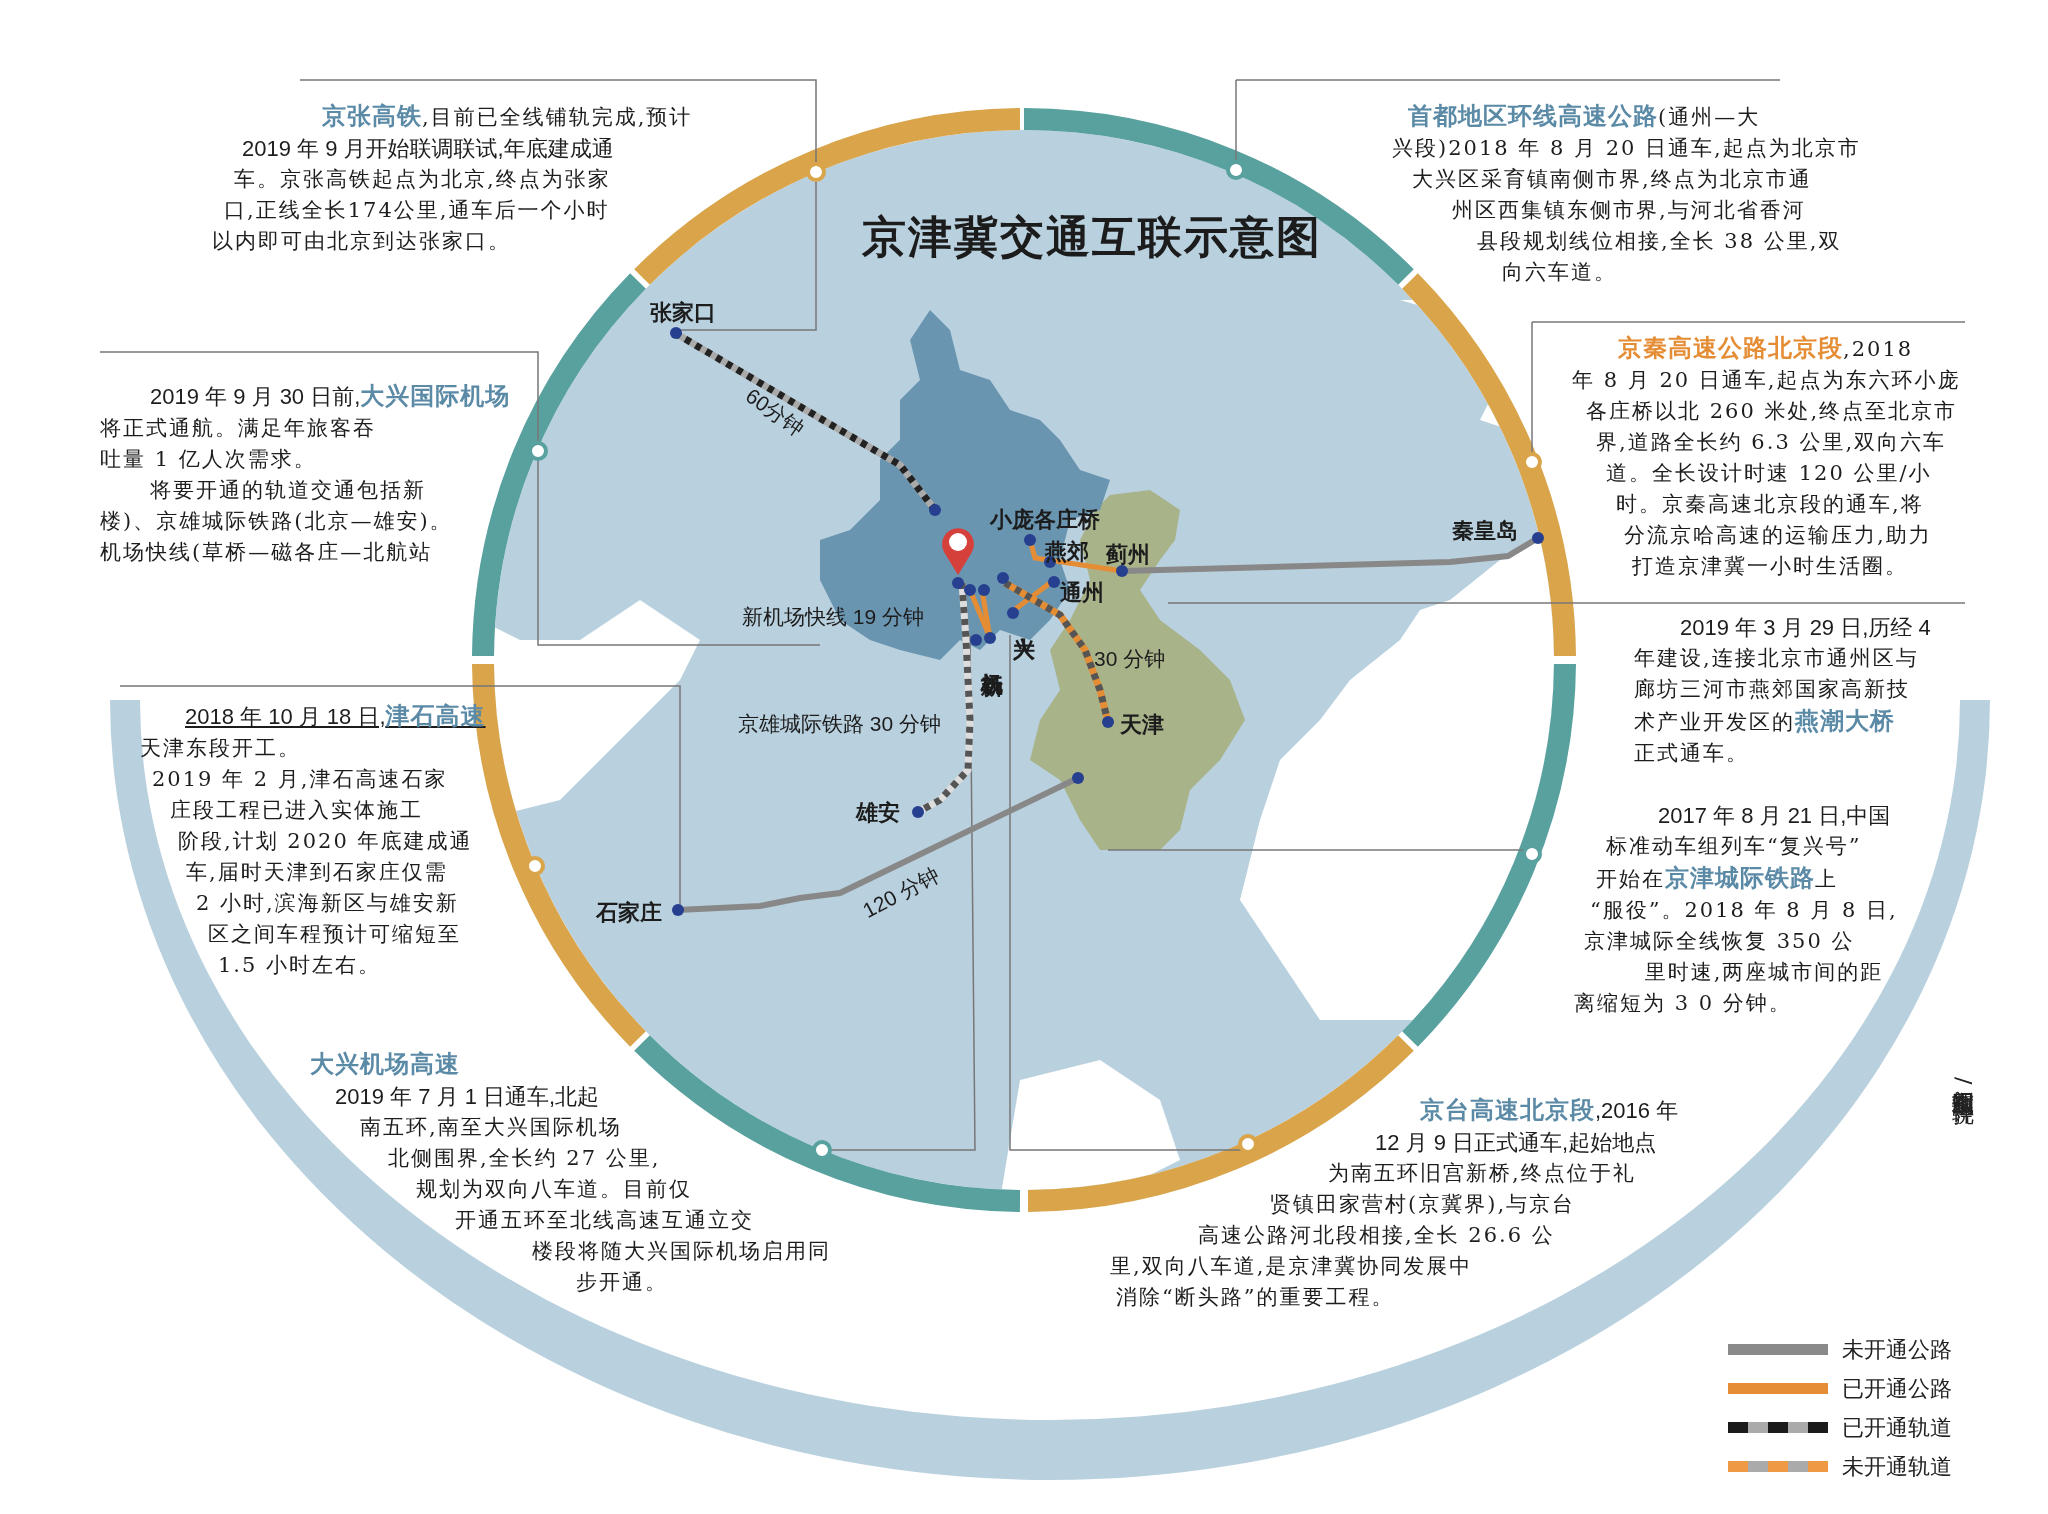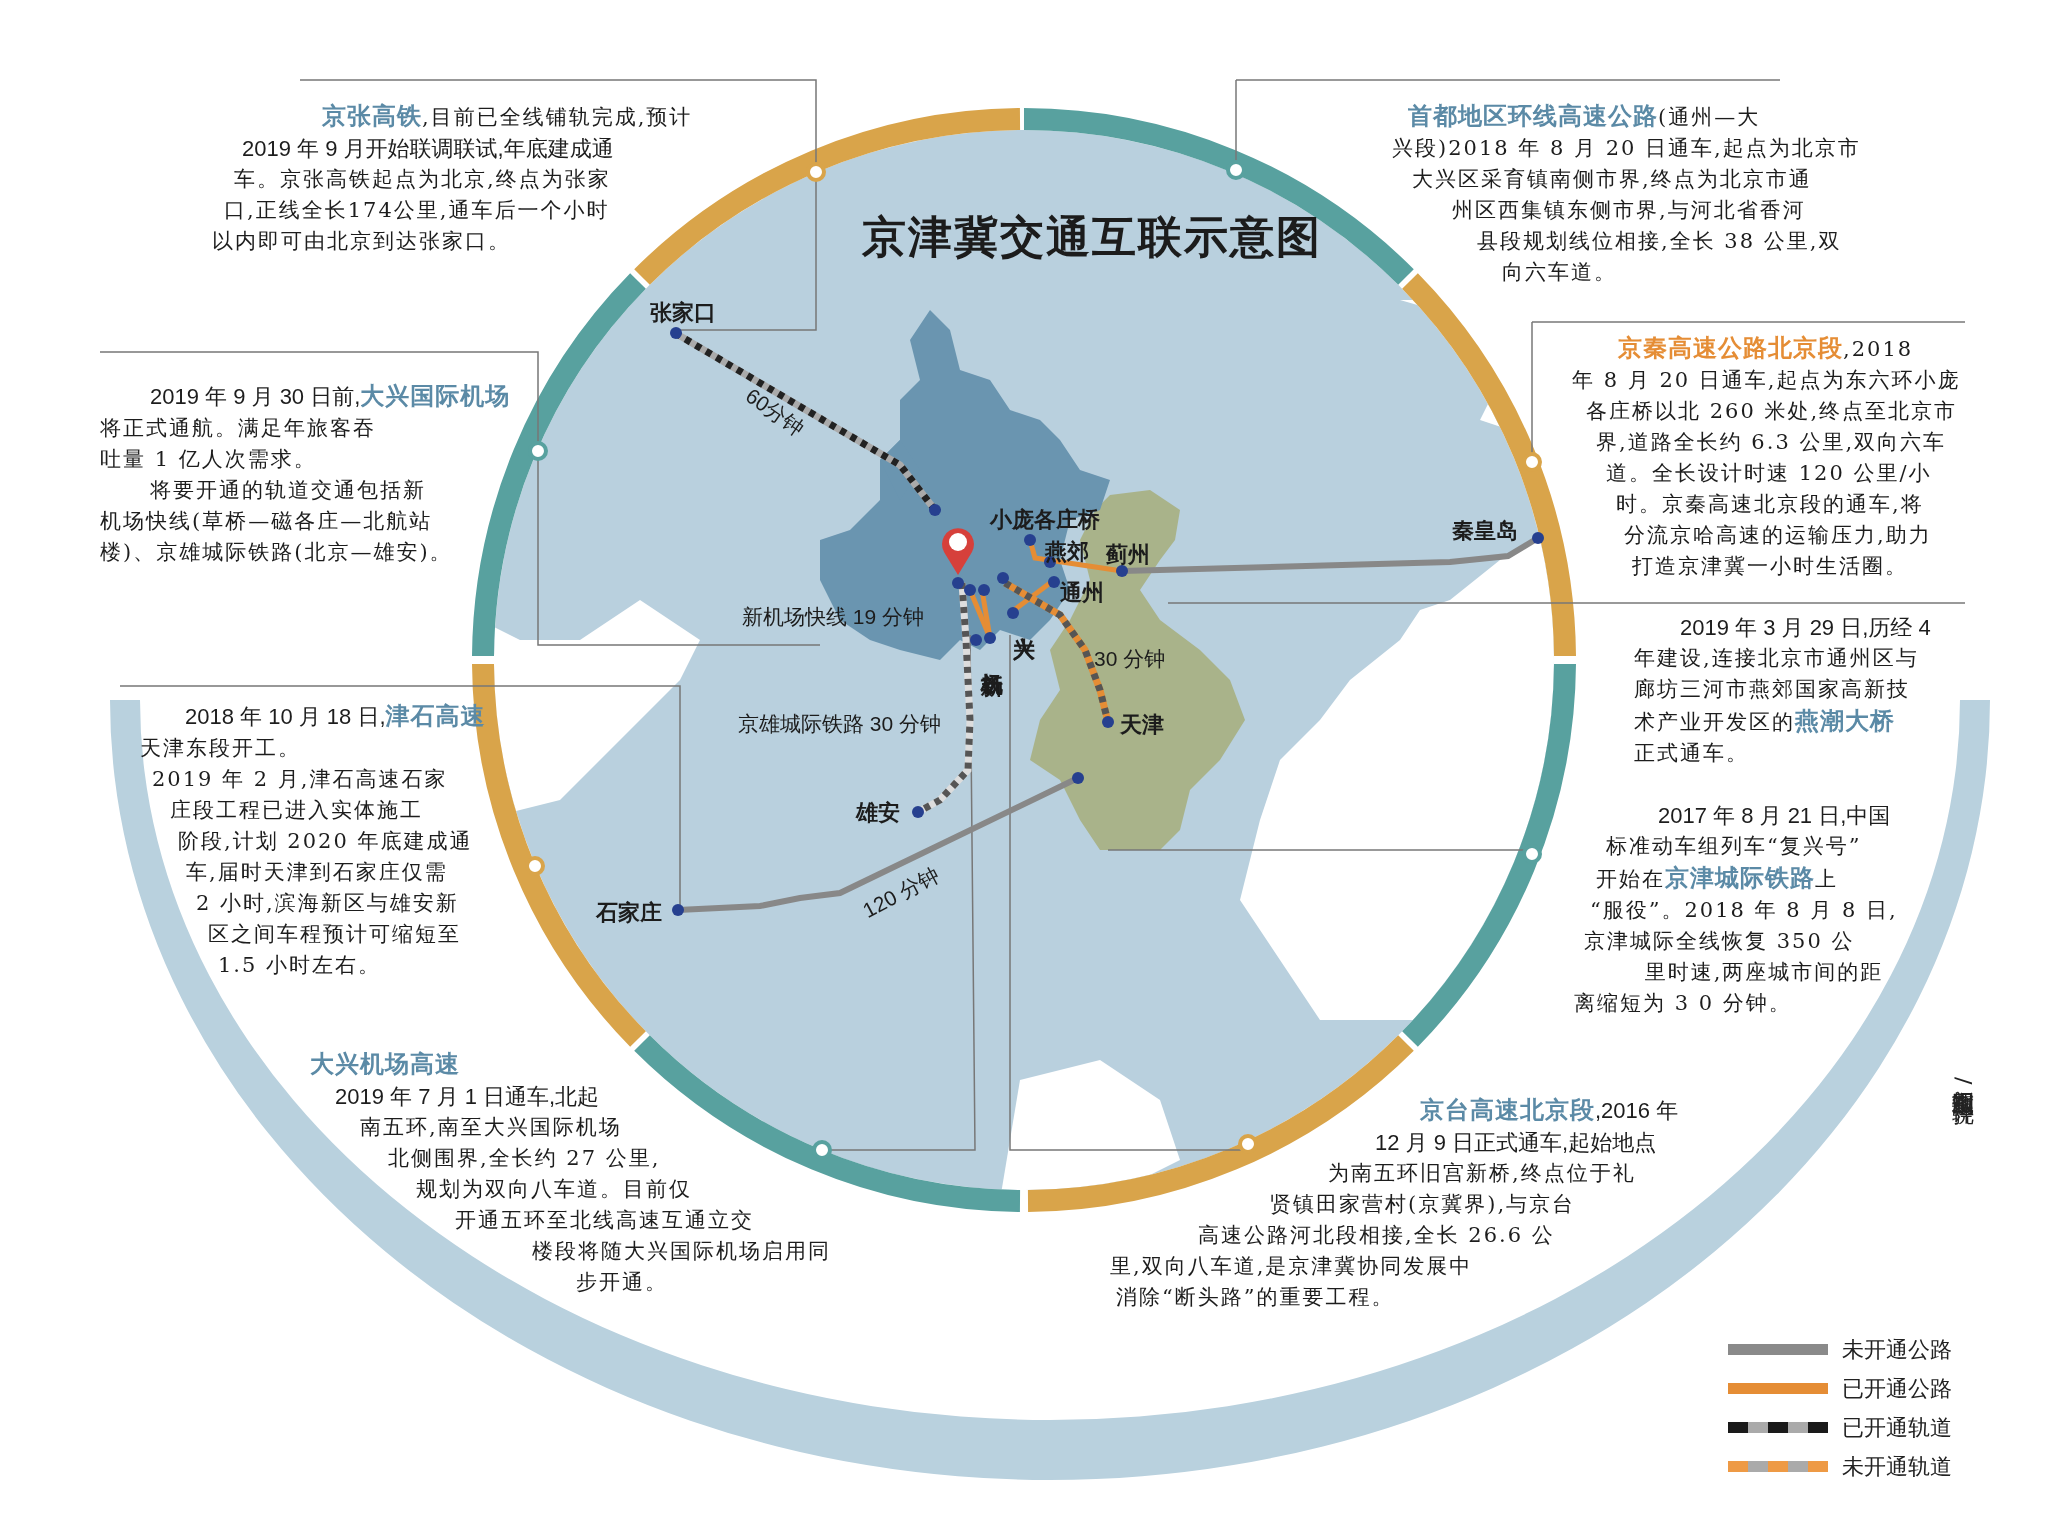--- a/index.html
+++ b/index.html
@@ -192,34 +192,34 @@
     <span class="ln" style="padding-left:44px;">时。京秦高速北京段的通车,将</span>
     <span class="ln" style="padding-left:52px;">分流京哈高速的运输压力,助力</span>
     <span class="ln" style="padding-left:60px;">打造京津冀一小时生活圈。</span>
   </div>
 
   <div class="box" style="left:100px;top:380px;width:420px;">
     <span class="ln" style="padding-left:50px;"><span class="num">2019 年 9 月 30 日前,</span><span class="hl">大兴国际机场</span></span>
     <span class="ln">将正式通航。满足年旅客吞</span>
     <span class="ln">吐量 1 亿人次需求。</span>
     <span class="ln" style="padding-left:50px;">将要开通的轨道交通包括新</span>
+    <span class="ln">楼)、京雄城际铁路(北京—雄安)。</span>
     <span class="ln">机场快线(草桥—磁各庄—北航站</span>
-    <span class="ln">楼)、京雄城际铁路(北京—雄安)。</span>
   </div>
 
   <div class="box" style="left:1634px;top:612px;width:360px;">
     <span class="ln num" style="padding-left:46px;">2019 年 3 月 29 日,历经 4</span>
     <span class="ln">年建设,连接北京市通州区与</span>
     <span class="ln">廊坊三河市燕郊国家高新技</span>
     <span class="ln"><span>术产业开发区的</span><span class="hl">燕潮大桥</span></span>
     <span class="ln">正式通车。</span>
   </div>
 
   <div class="box" style="left:140px;top:700px;width:380px;">
-    <span class="ln" style="padding-left:45px;"><span class="num">2018 年 10 月 18 日,</span><span class="hl">津石高速</span></span>
+    <span class="ln" style="padding-left:45px;text-decoration:underline;"><span class="num">2018 年 10 月 18 日,</span><span class="hl">津石高速</span></span>
     <span class="ln" style="padding-left:0;">天津东段开工。</span>
     <span class="ln" style="padding-left:12px;">2019 年 2 月,津石高速石家</span>
     <span class="ln" style="padding-left:30px;">庄段工程已进入实体施工</span>
     <span class="ln" style="padding-left:38px;">阶段,计划 2020 年底建成通</span>
     <span class="ln" style="padding-left:46px;">车,届时天津到石家庄仅需</span>
     <span class="ln" style="padding-left:56px;">2 小时,滨海新区与雄安新</span>
     <span class="ln" style="padding-left:68px;">区之间车程预计可缩短至</span>
     <span class="ln" style="padding-left:78px;">1.5 小时左右。</span>
   </div>
 

